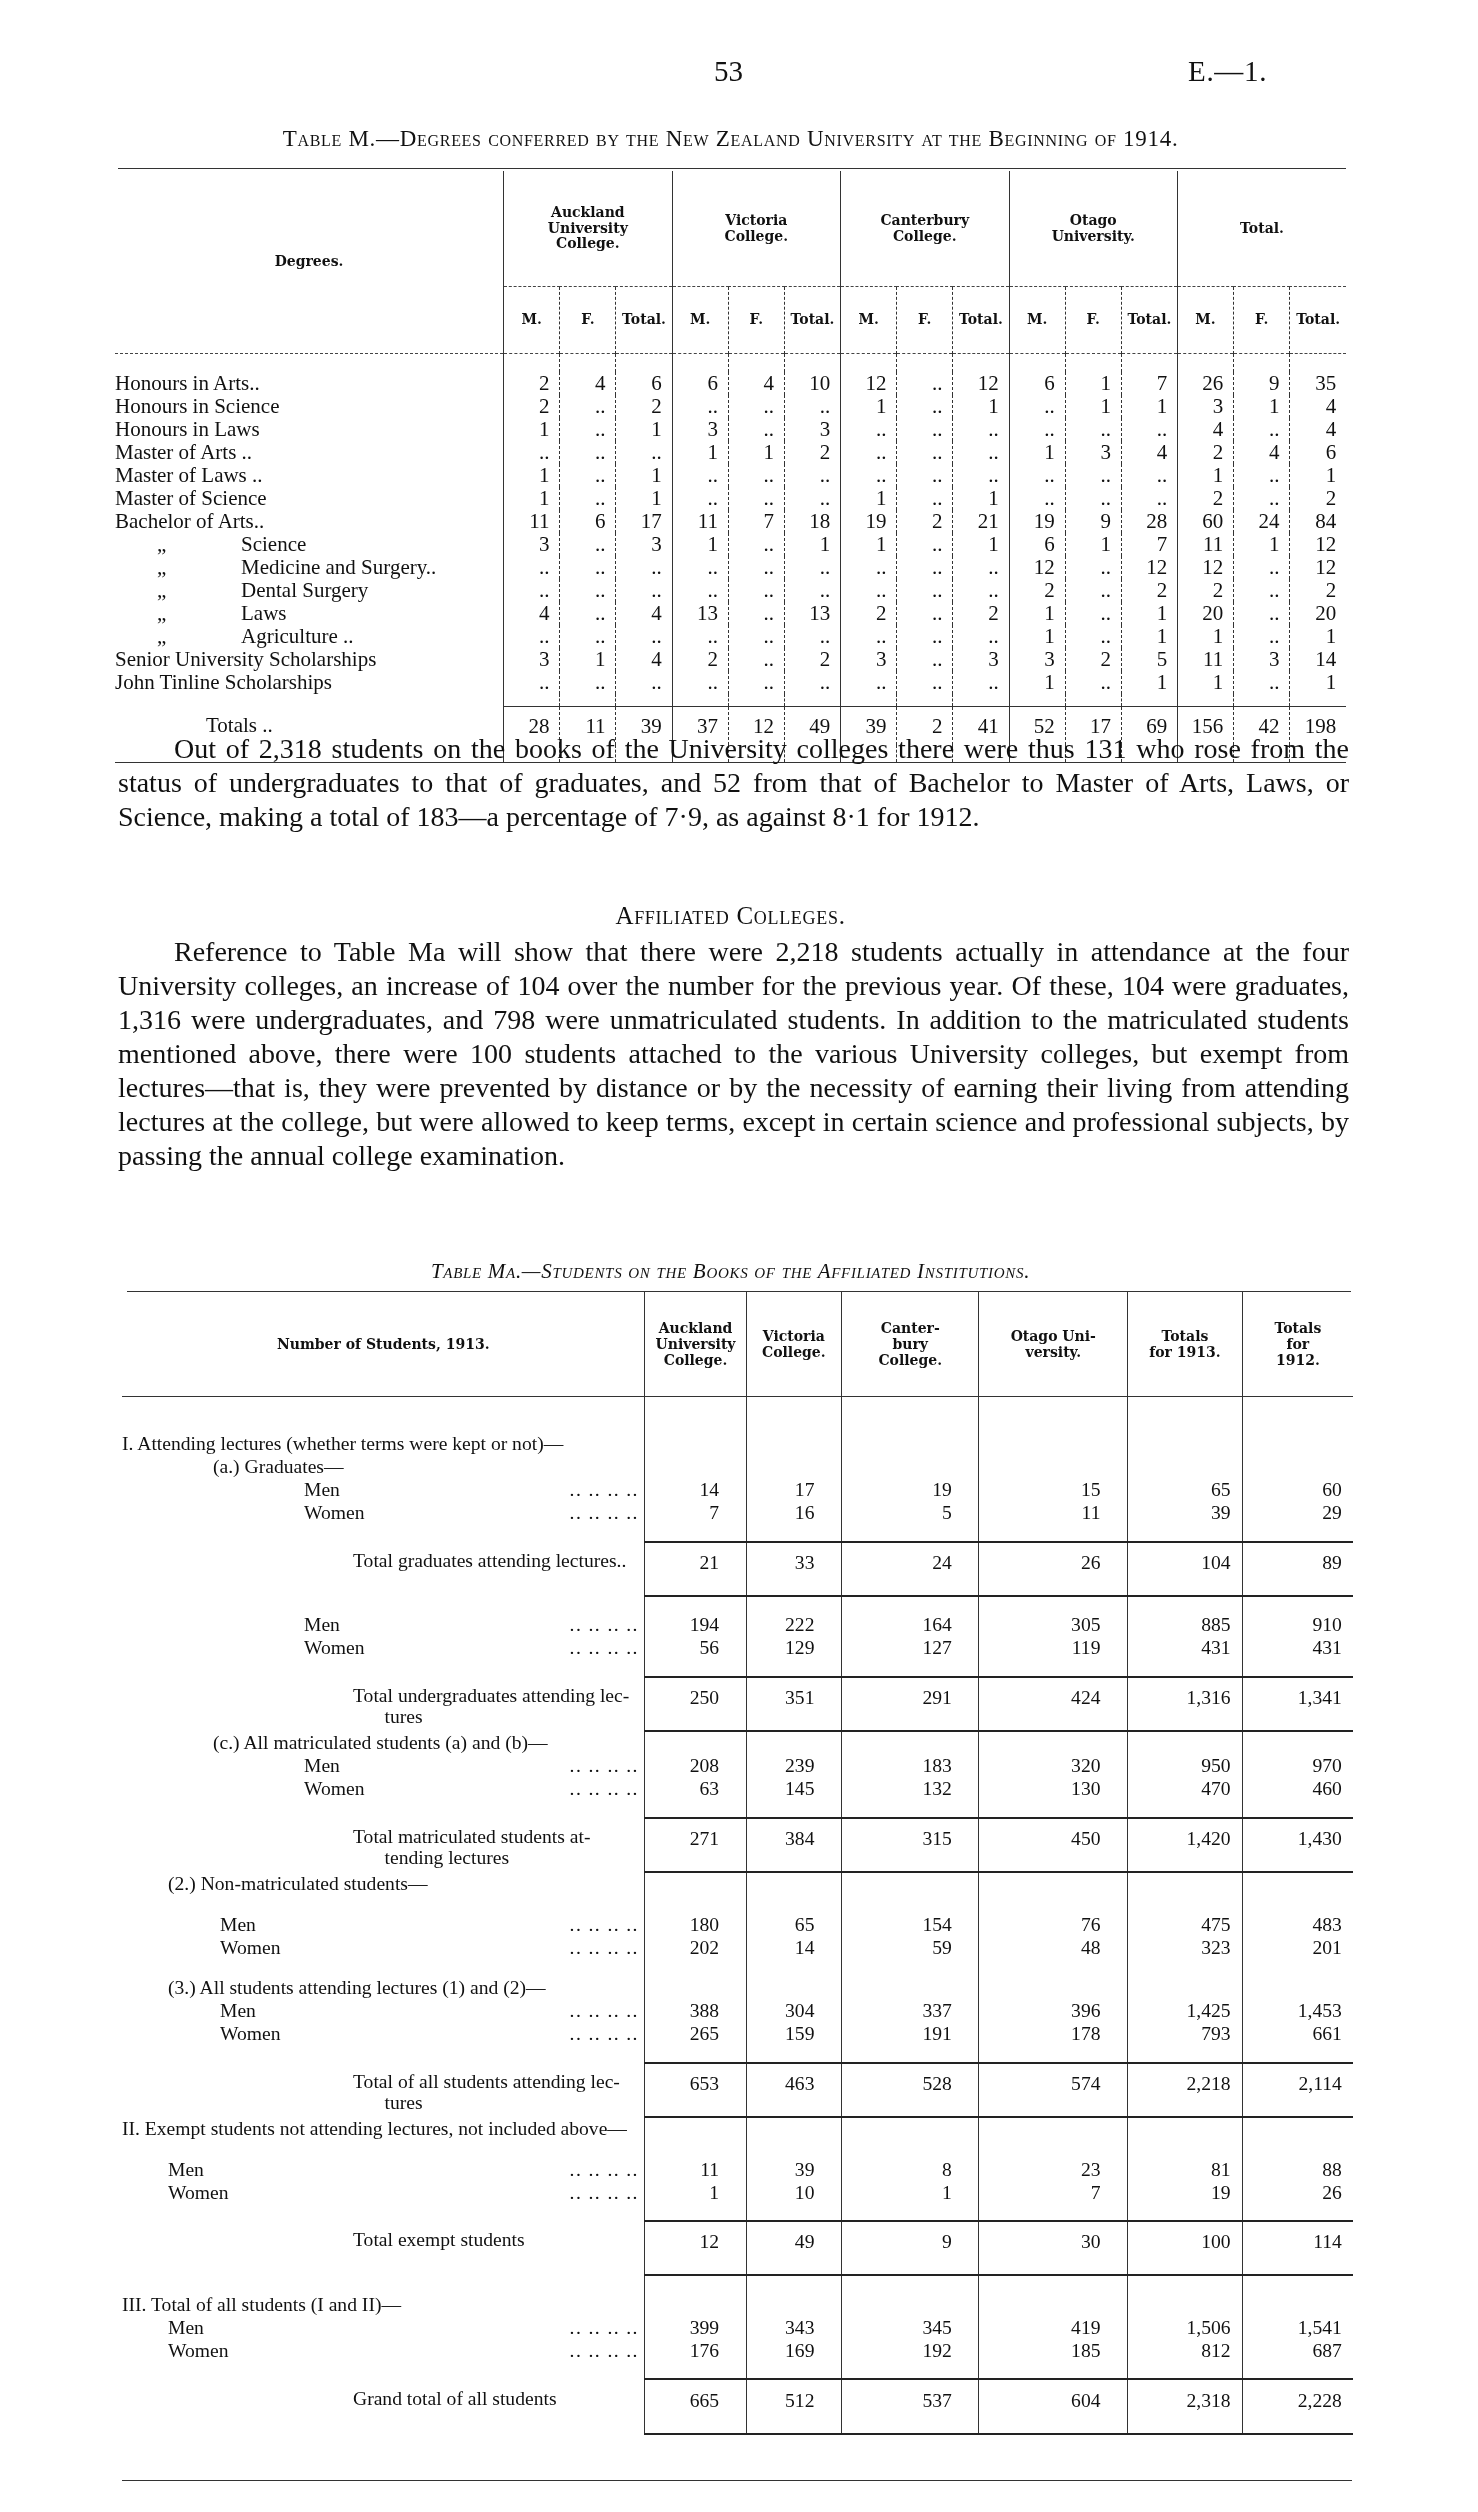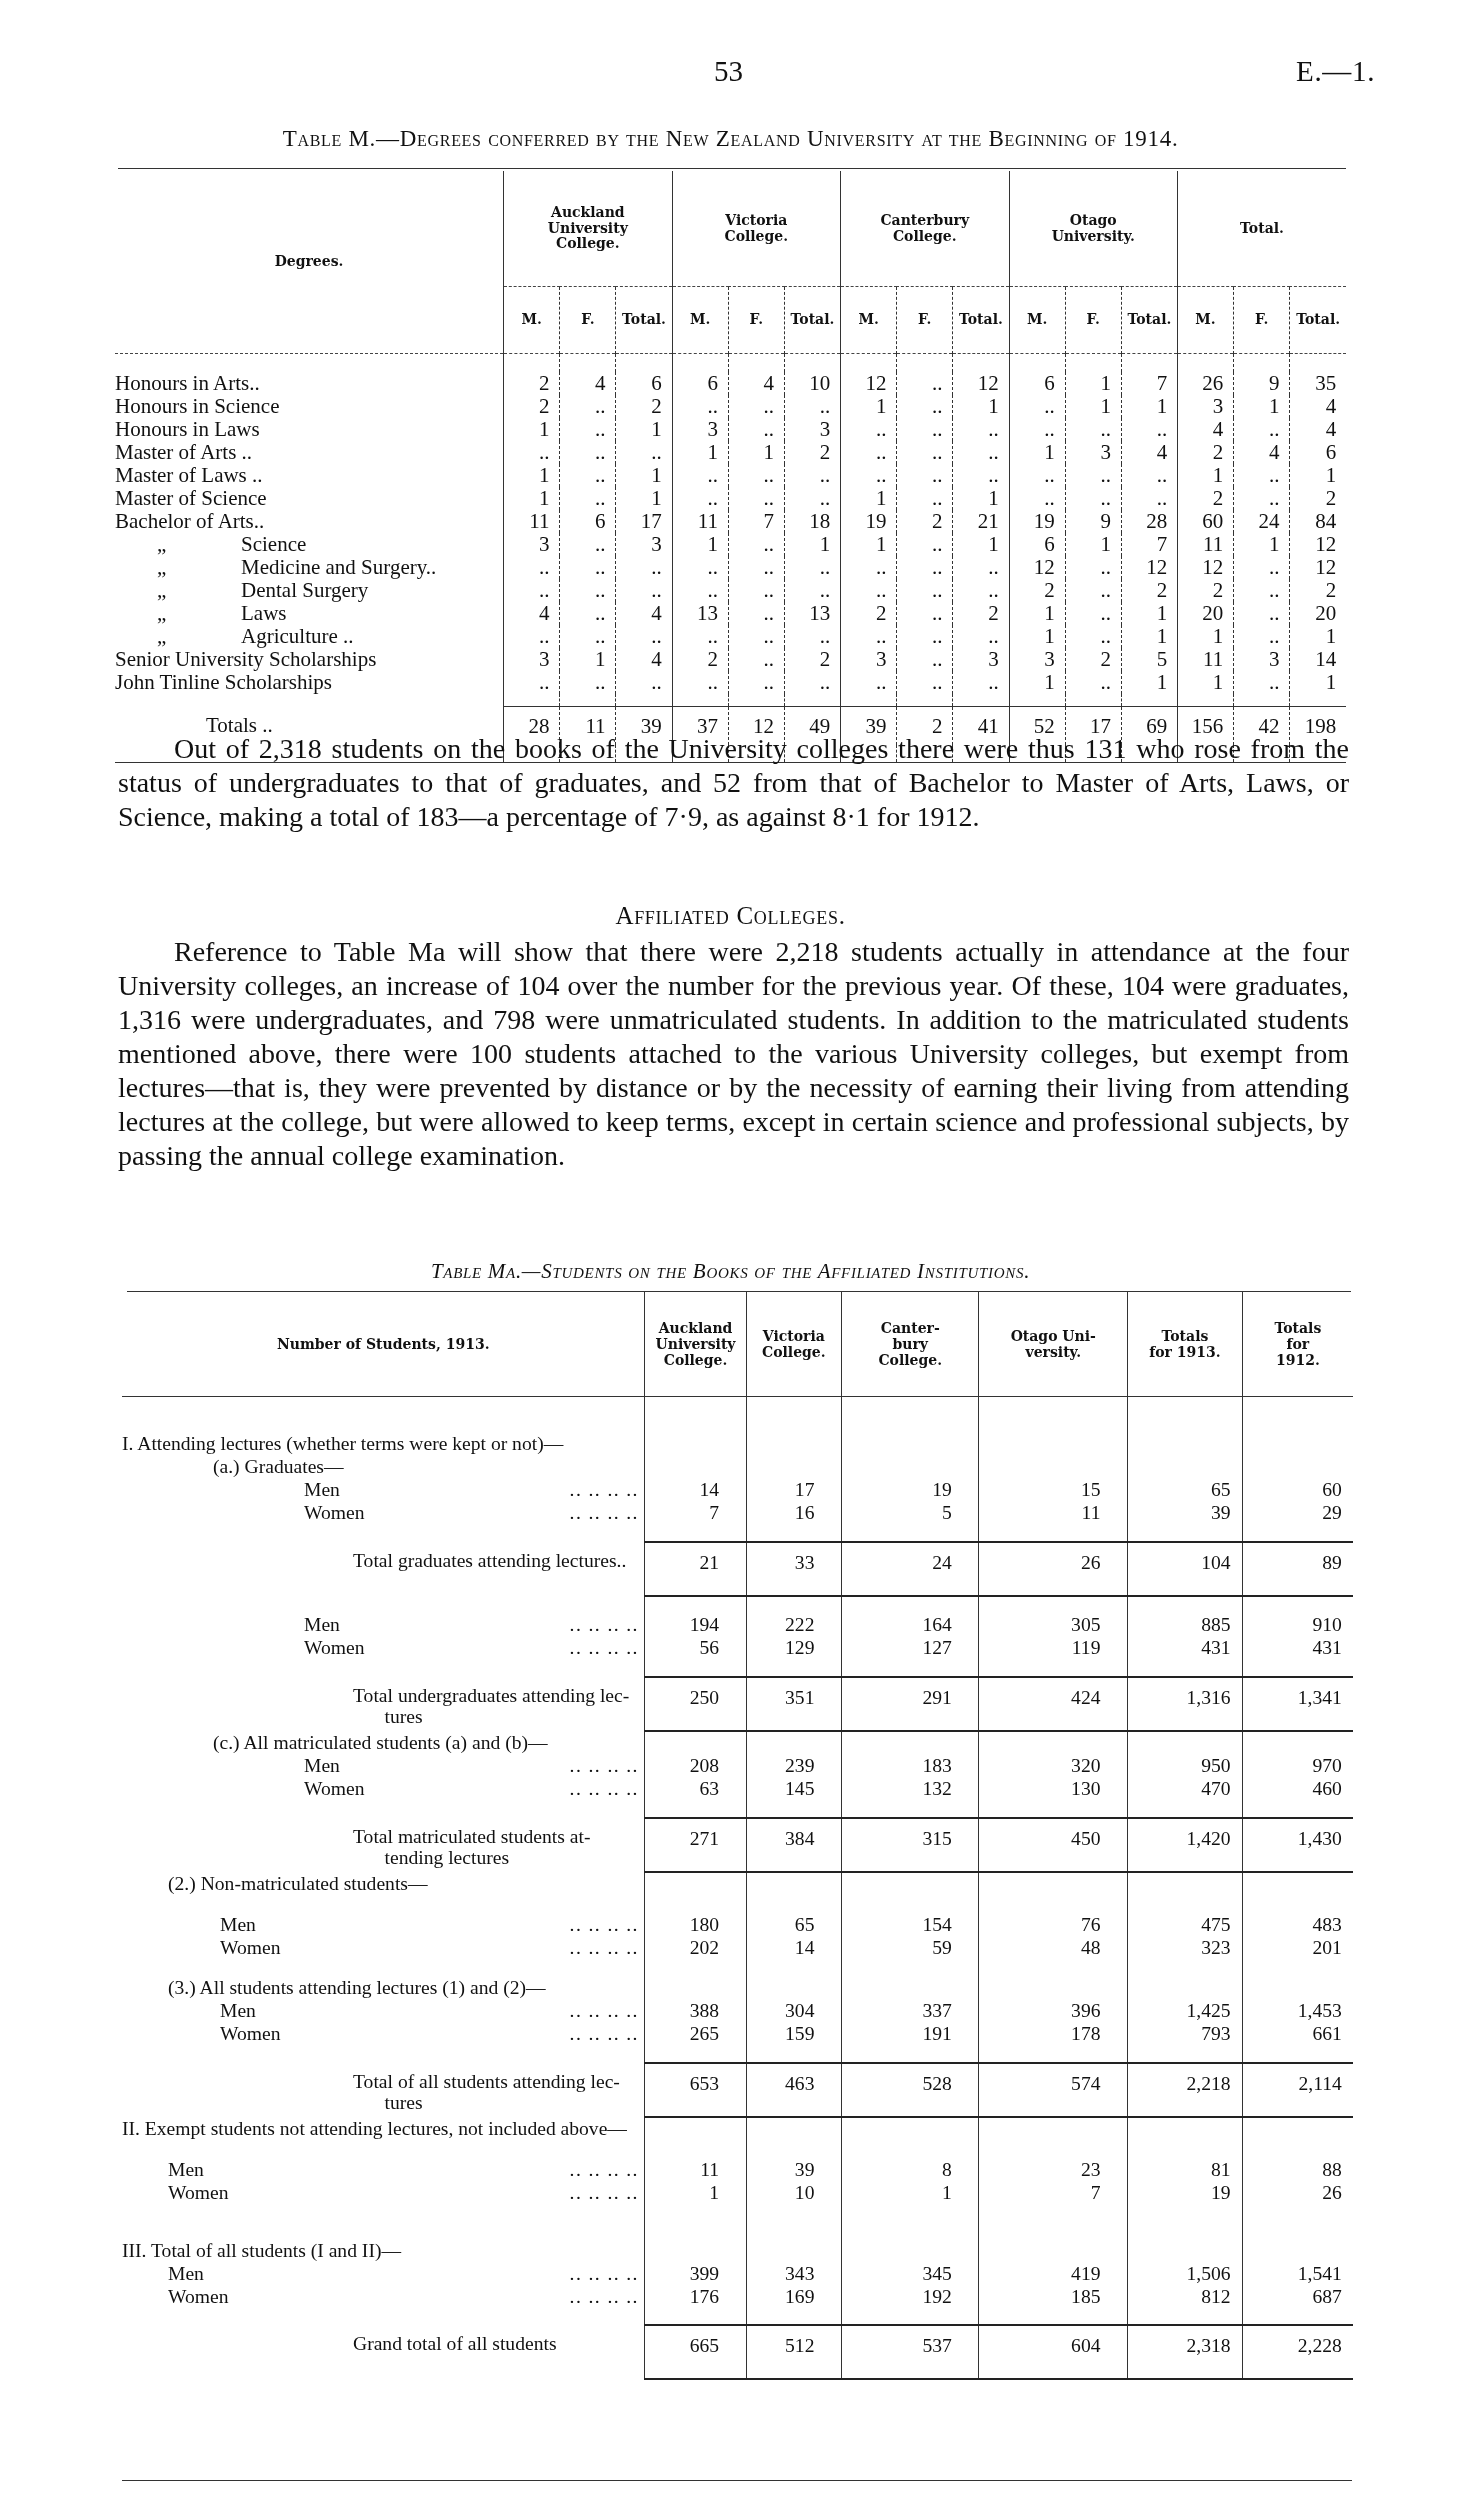--- a/index.html
+++ b/index.html
@@ -2,21 +2,21 @@
 <html style="font-size:11.2px"><head>
 <meta charset="utf-8">
 <style>
   html, body { margin: 0; padding: 0; background: #ffffff; }
   body {
     width: 1479px; height: 2512px; position: relative; overflow: hidden;
     font-family: "Liberation Serif", "DejaVu Serif", serif; color: #111;
   }
   .abs { position: absolute; }
   .page-num { left: 714px; top: 55px; font-size: 29px; }
-  .page-code { left: 1296px; top: 55px; font-size: 29px; letter-spacing: 0.7px; }
+  .page-code { left: 1188px; top: 55px; font-size: 29px; letter-spacing: 0.7px; }
   .title { left: 115px; width: 1231px; text-align: center; font-size: 23px; font-variant: small-caps; letter-spacing: 0.7px; }
   .rule { position: absolute; height: 0; border-top: 1.4px solid #333; }
 
   
   .tm { left: 115px; top: 171px; width: 1231px; border-collapse: collapse; font-size: 21px; }
   table { border-collapse: collapse; }
   .tm th { font-weight: bold; font-size: 14px; line-height: 15.4px; font-family: "DejaVu Serif", serif; }
   .tm td, .tm th { padding: 0; }
   .tm .vl { border-left: 1px solid #333; }
   .tm .deg { width: 387px; text-align: center; }
@@ -887,20 +887,31 @@
       </tr>
       <tr class="gap">
         <td class="lab"></td>
         <td class="c vl"></td>
         <td class="c vl"></td>
         <td class="c vl"></td>
         <td class="c vl"></td>
         <td class="c vl t"></td>
         <td class="c vl t"></td>
       </tr>
+      <tr class="tot">
+        <td class="lab">
+          <div class="totlabel"><span>Total exempt students</span></div>
+        </td>
+        <td class="c vl">12</td>
+        <td class="c vl">49</td>
+        <td class="c vl">9</td>
+        <td class="c vl">30</td>
+        <td class="c vl t">100</td>
+        <td class="c vl t">114</td>
+      </tr>
       <tr class="gap">
         <td class="lab"></td>
         <td class="c vl"></td>
         <td class="c vl"></td>
         <td class="c vl"></td>
         <td class="c vl"></td>
         <td class="c vl t"></td>
         <td class="c vl t"></td>
       </tr>
       <tr class="head">

